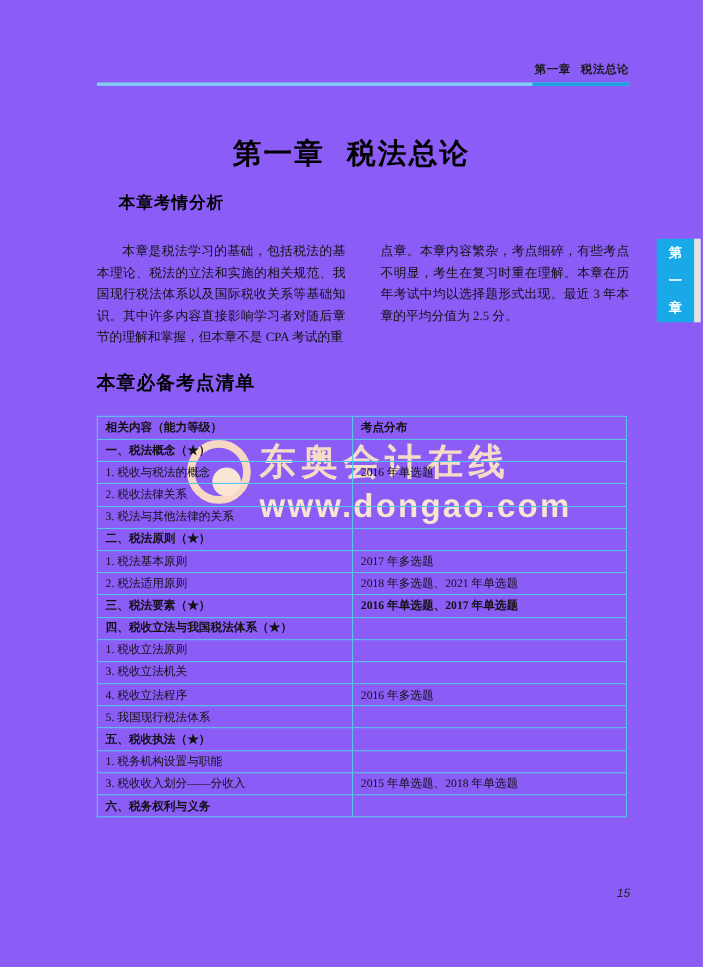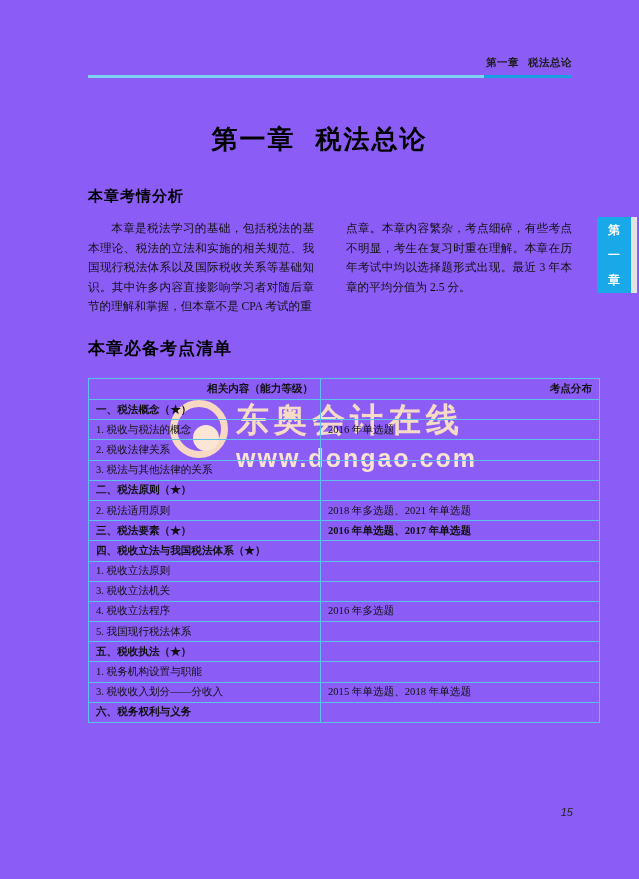--- a/index.html
+++ b/index.html
@@ -98,21 +98,21 @@
 
   
   .sec-head {
     position: absolute;
     left: 88px;
     font-family: "Liberation Sans", "DejaVu Sans", sans-serif;
     font-weight: bold;
     color: #000;
     letter-spacing: 1px;
   }
-  .sec-head-1 { top: 187px; font-size: 15px; }
+  .sec-head-1 { top: 175px; font-size: 15px; margin-left: 20px; }
   .sec-head-2 { top: 337px; font-size: 17px; }
 
   
   .body-cols {
     position: absolute;
     top: 219px;
     left: 88px;
     width: 484px;
     display: flex;
     gap: 32px;
@@ -167,21 +167,21 @@
     font-weight: bold;
     letter-spacing: 5px;
     color: #f6dcc6;
     white-space: nowrap;
   }
   .wm-url {
     position: absolute;
     left: 66px;
     top: 46px;
     font-family: "Liberation Sans", "DejaVu Sans", sans-serif;
-    font-size: 25px;
+    font-size: 30px;
     font-weight: bold;
     letter-spacing: 2px;
     color: #fae3d1;
     white-space: nowrap;
   }
 
   
   .kp-table {
     position: absolute;
     top: 378px;
@@ -197,26 +197,26 @@
     border: 1px solid #5bc2ea;
     height: 20.2px;
     padding: 0 7px;
     box-sizing: border-box;
     font-weight: normal;
     background: transparent;
     overflow: hidden;
     white-space: nowrap;
   }
   .kp-table th {
-    text-align: right;
+    text-align: left;
     font-weight: bold;
     height: 21px;
   }
   .kp-table .c1 { width: 232px; }
-  .kp-table .c2 { width: 279px; }
+  .kp-table .c2 { width: 249px; }
   .row-group td { font-weight: bold; }
 
   
   .page-num {
     position: absolute;
     top: 806px;
     right: 66px;
     font-family: "Liberation Sans", "DejaVu Sans", sans-serif;
     font-size: 11px;
     color: #222;
@@ -288,20 +288,24 @@
         </tr>
         <tr>
           <td class="c1">3. 税法与其他法律的关系</td>
           <td class="c2"></td>
         </tr>
         <tr class="row-group">
           <td class="c1">二、税法原则（★）</td>
           <td class="c2"></td>
         </tr>
         <tr>
+          <td class="c1">1. 税法基本原则</td>
+          <td class="c2">2017 年多选题</td>
+        </tr>
+        <tr>
           <td class="c1">2. 税法适用原则</td>
           <td class="c2">2018 年多选题、2021 年单选题</td>
         </tr>
         <tr class="row-group">
           <td class="c1">三、税法要素（★）</td>
           <td class="c2">2016 年单选题、2017 年单选题</td>
         </tr>
         <tr class="row-group">
           <td class="c1">四、税收立法与我国税法体系（★）</td>
           <td class="c2"></td>

